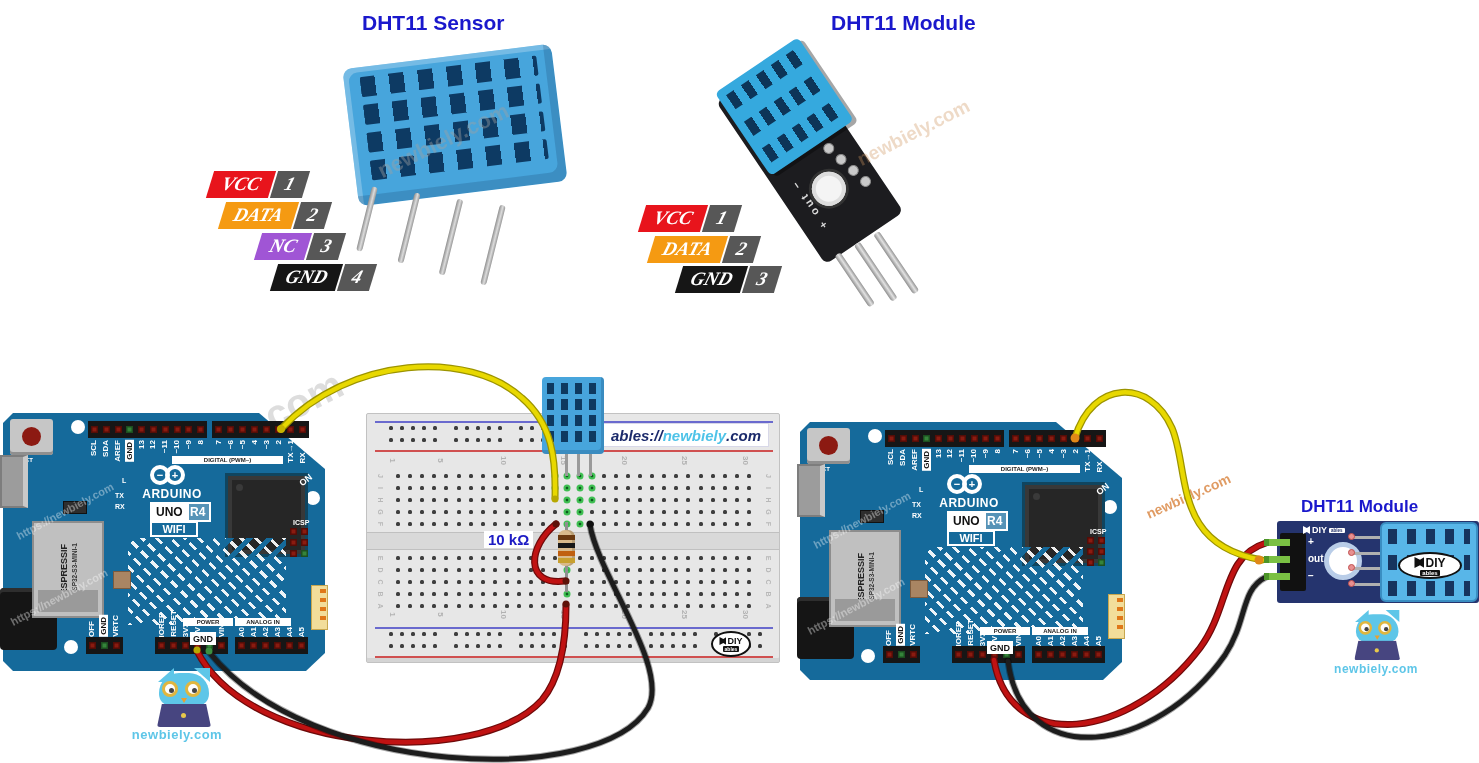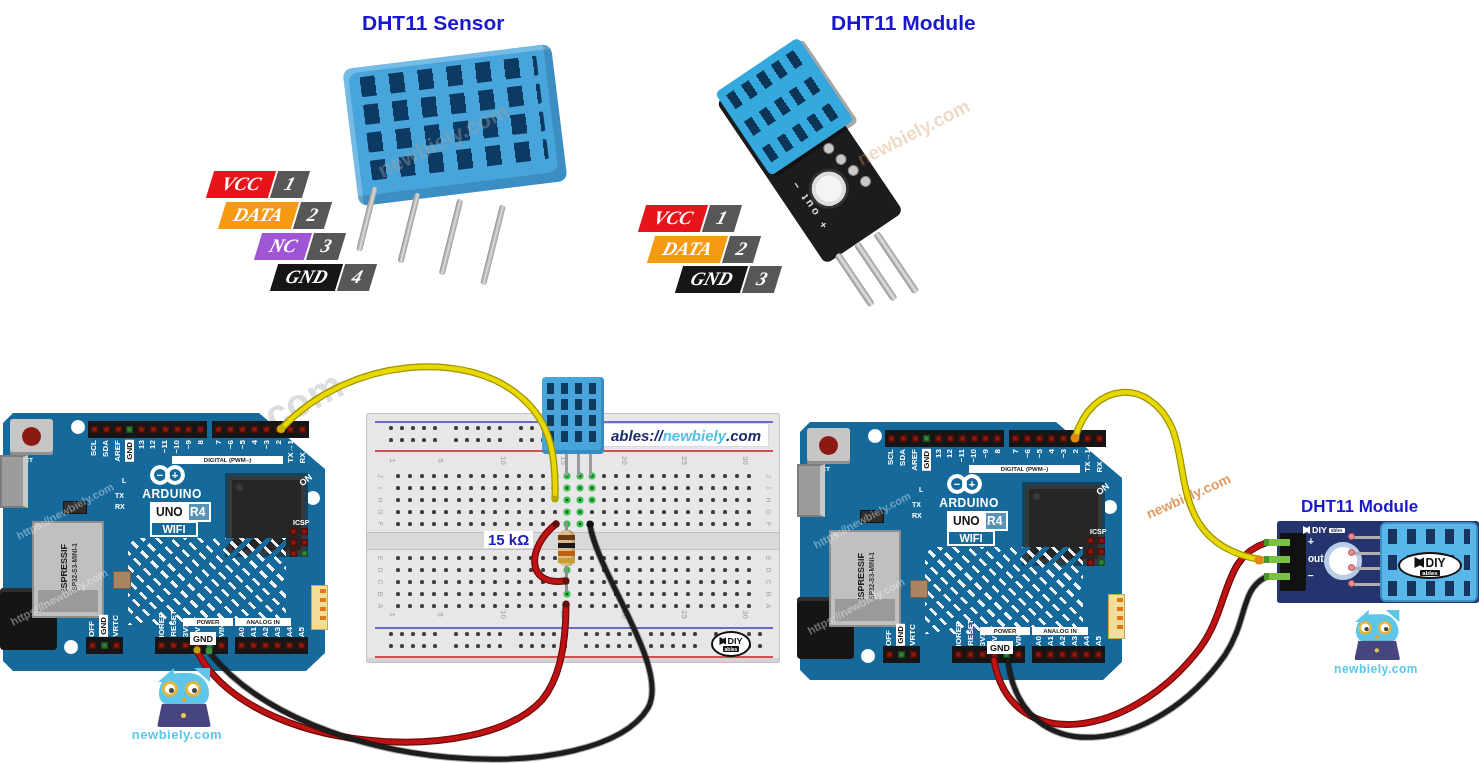--- a/index.html
+++ b/index.html
@@ -1227,21 +1227,21 @@
   <div class="bb-leg" style="left:577px;top:453px;height:23px"></div>
   <div class="bb-leg" style="left:589px;top:453px;height:23px"></div>
 
   <div id="resistor-lead"></div>
   <div id="resistor-body">
     <div class="rband" style="top:5px;background:#6b3a10"></div>
     <div class="rband" style="top:13px;background:#181818"></div>
     <div class="rband" style="top:21px;background:#c06010"></div>
     <div class="rband" style="top:28px;background:#c8a030"></div>
   </div>
-  <div id="resistor-label">15 kΩ</div>
+  <div id="resistor-label">10 kΩ</div>
 
   <svg id="wires" width="1479" height="763" viewBox="0 0 1479 763">
 
     <path d="M197,651 C250,755 480,768 542,700 C562,676 566,638 566,605" fill="none" stroke="#6e0a0a" stroke-width="7" stroke-linecap="round"></path>
     <path d="M197,651 C250,755 480,768 542,700 C562,676 566,638 566,605" fill="none" stroke-width="4.5" stroke-linecap="round" stroke="#c01212"></path>
     <path d="M556,524 C528,546 524,586 565,581" fill="none" stroke="#6e0a0a" stroke-width="7" stroke-linecap="round"></path>
     <path d="M556,524 C528,546 524,586 565,581" fill="none" stroke-width="4.5" stroke-linecap="round" stroke="#c01212"></path>
     <path d="M209,652 C310,778 600,788 648,708 C670,668 598,575 590,525" fill="none" stroke="#000" stroke-width="7" stroke-linecap="round" opacity=".35"></path>
     <path d="M209,652 C310,778 600,788 648,708 C670,668 598,575 590,525" fill="none" stroke-width="5" stroke-linecap="round" stroke="#1d1d1d"></path>
     <path d="M281,429 C350,355 470,350 522,398 C552,424 556,458 555,498" fill="none" stroke="#9c9400" stroke-width="7" stroke-linecap="round"></path>

